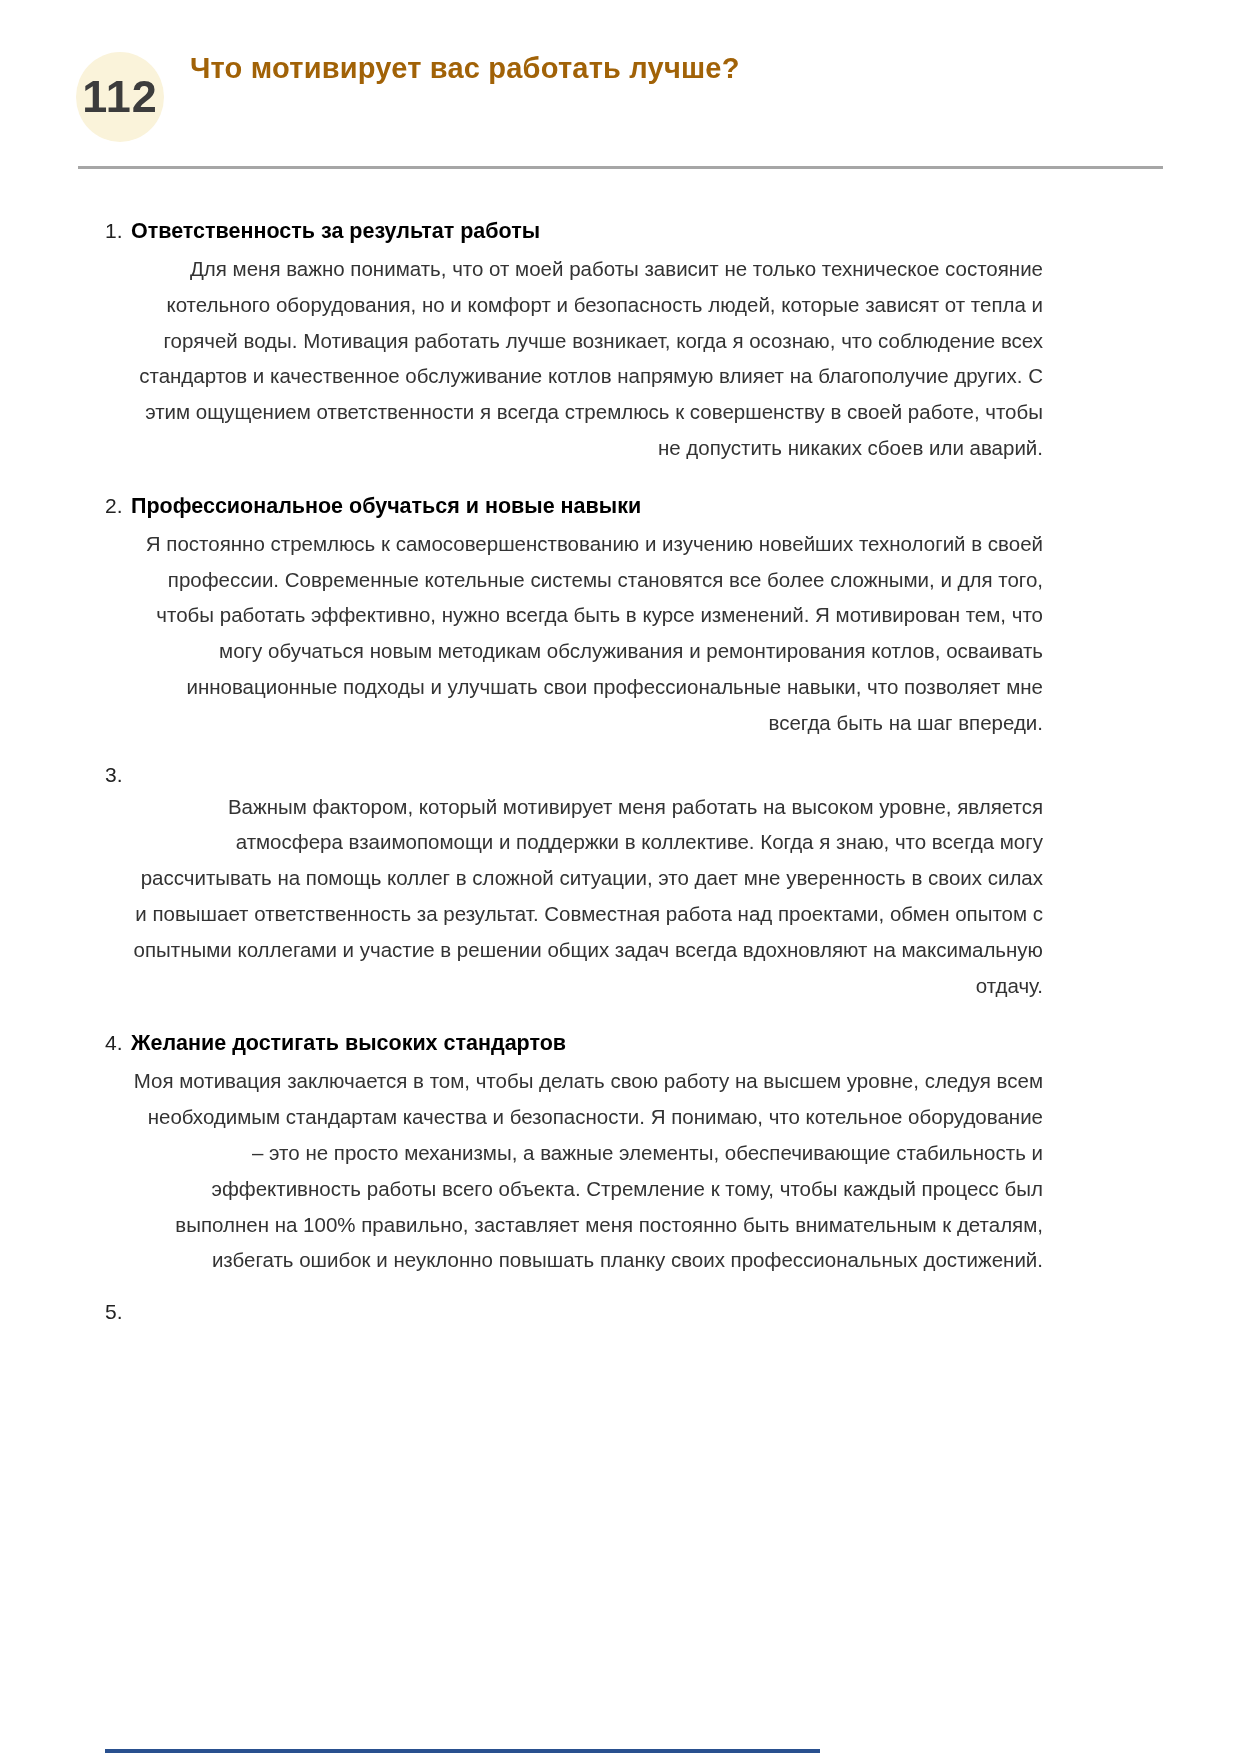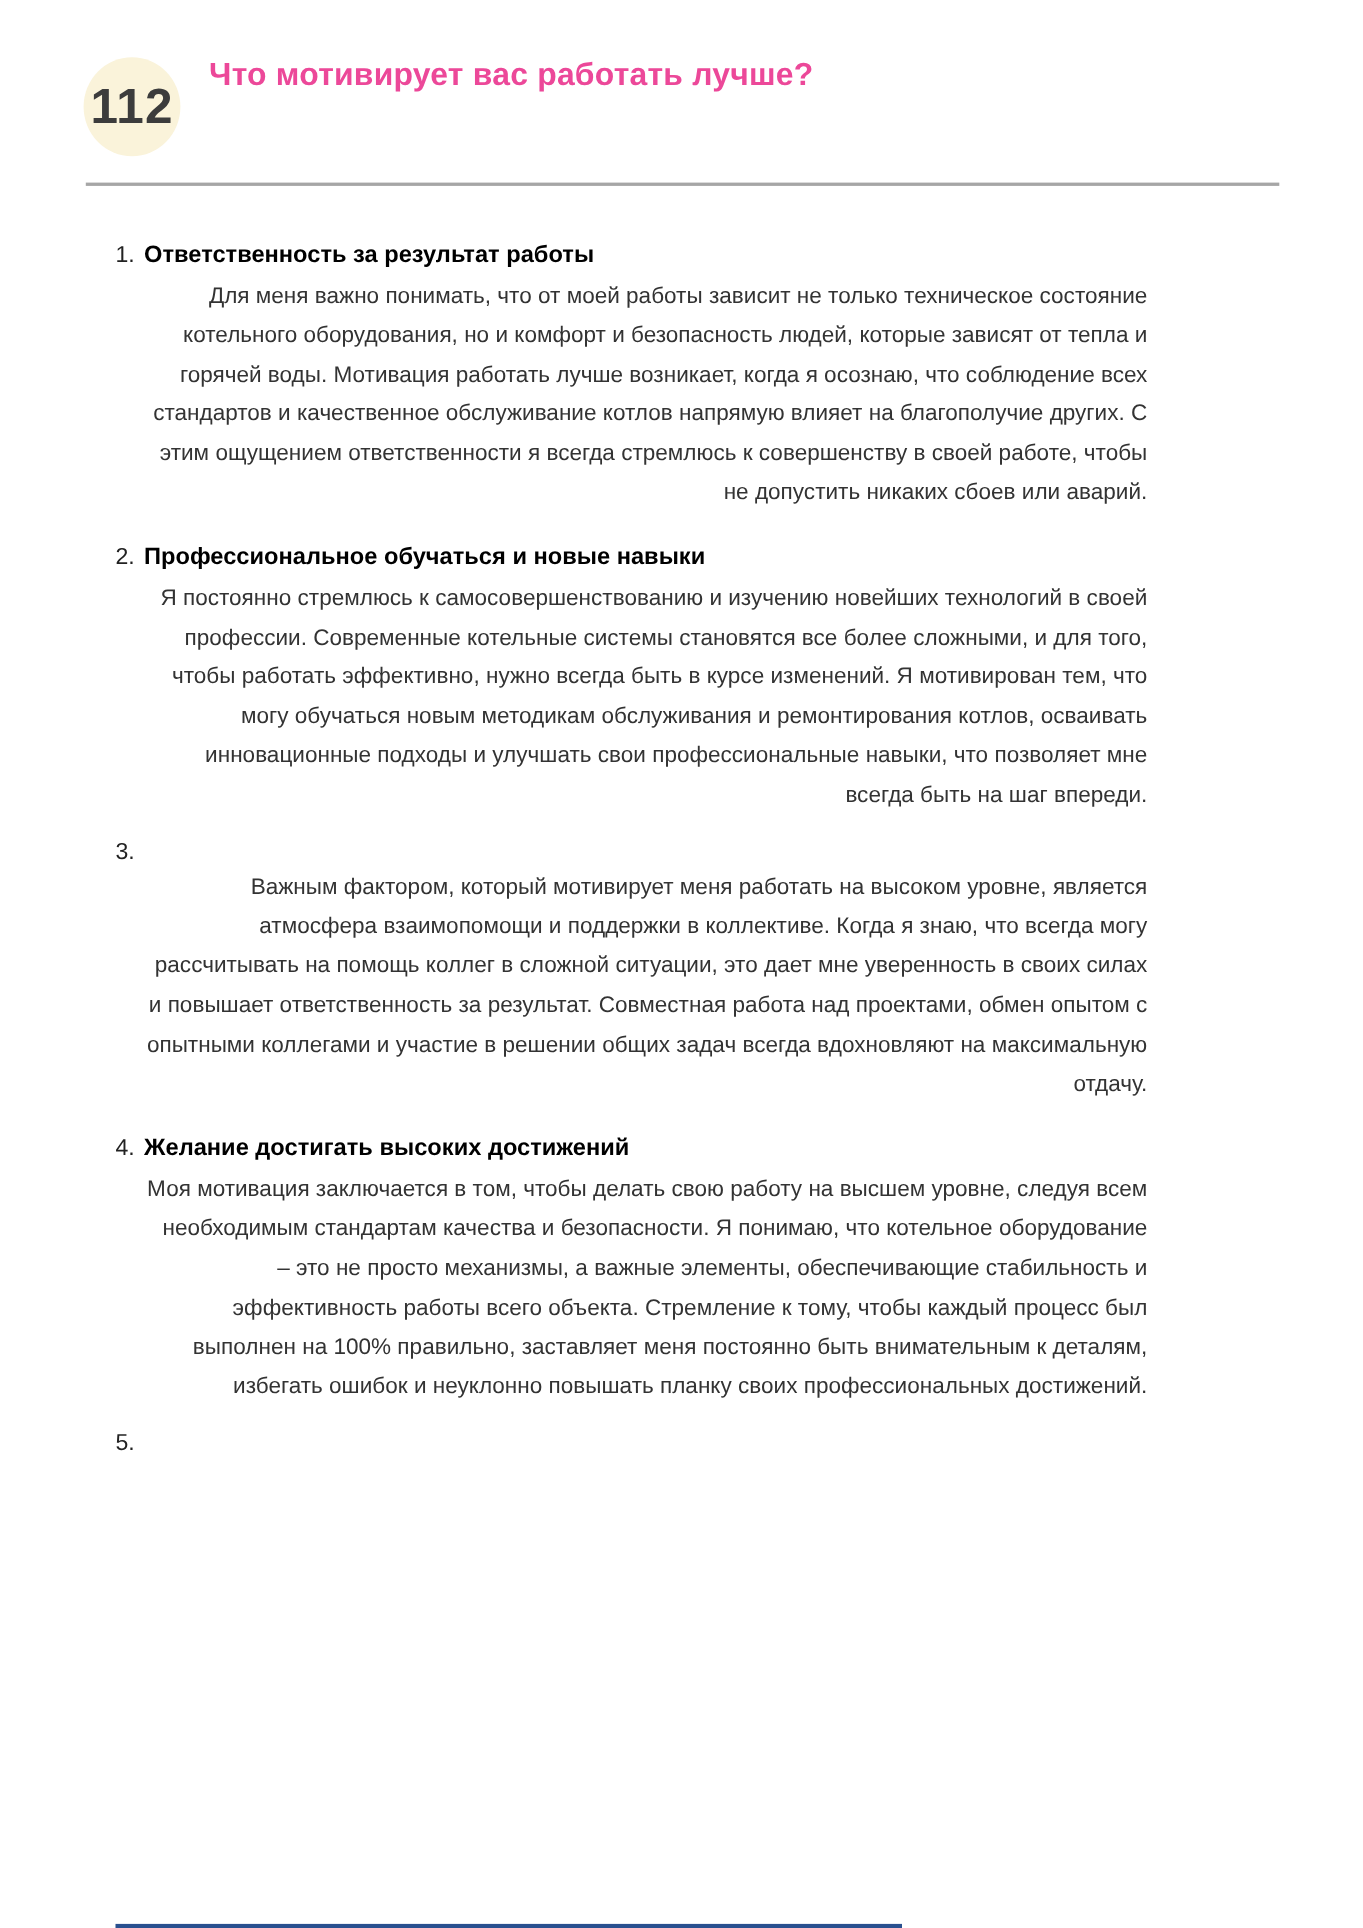--- a/index.html
+++ b/index.html
@@ -40,21 +40,21 @@
   .badge-number {
     font-size: 45px;
     font-weight: 700;
     color: #3c3c3c;
     letter-spacing: 1px;
   }
   .page-title {
     margin: 0;
     font-size: 29px;
     font-weight: 700;
-    color: #ec4899;
+    color: #a16207;
     letter-spacing: 0.2px;
   }
   .header-rule {
     border: none;
     height: 3px;
     background: #a6a6a6;
     margin: 24px 76px 0 78px;
   }
   
   .answers {
@@ -134,21 +134,21 @@
     <div class="item">
       <div class="item-head">
         <span class="num">3.</span>
       </div>
       <p class="body">Важным фактором, который мотивирует меня работать на высоком уровне, является атмосфера взаимопомощи и поддержки в коллективе. Когда я знаю, что всегда могу рассчитывать на помощь коллег в сложной ситуации, это дает мне уверенность в своих силах и повышает ответственность за результат. Совместная работа над проектами, обмен опытом с опытными коллегами и участие в решении общих задач всегда вдохновляют на максимальную отдачу.</p>
     </div>
 
     <div class="item">
       <div class="item-head">
         <span class="num">4.</span>
-        <h2 class="heading">Желание достигать высоких достижений</h2>
+        <h2 class="heading">Желание достигать высоких стандартов</h2>
       </div>
       <p class="body">Моя мотивация заключается в том, чтобы делать свою работу на высшем уровне, следуя всем необходимым стандартам качества и безопасности. Я понимаю, что котельное оборудование – это не просто механизмы, а важные элементы, обеспечивающие стабильность и эффективность работы всего объекта. Стремление к тому, чтобы каждый процесс был выполнен на 100% правильно, заставляет меня постоянно быть внимательным к деталям, избегать ошибок и неуклонно повышать планку своих профессиональных достижений.</p>
     </div>
 
     <div class="item">
       <div class="item-head">
         <span class="num">5.</span>
       </div>
     </div>
 

